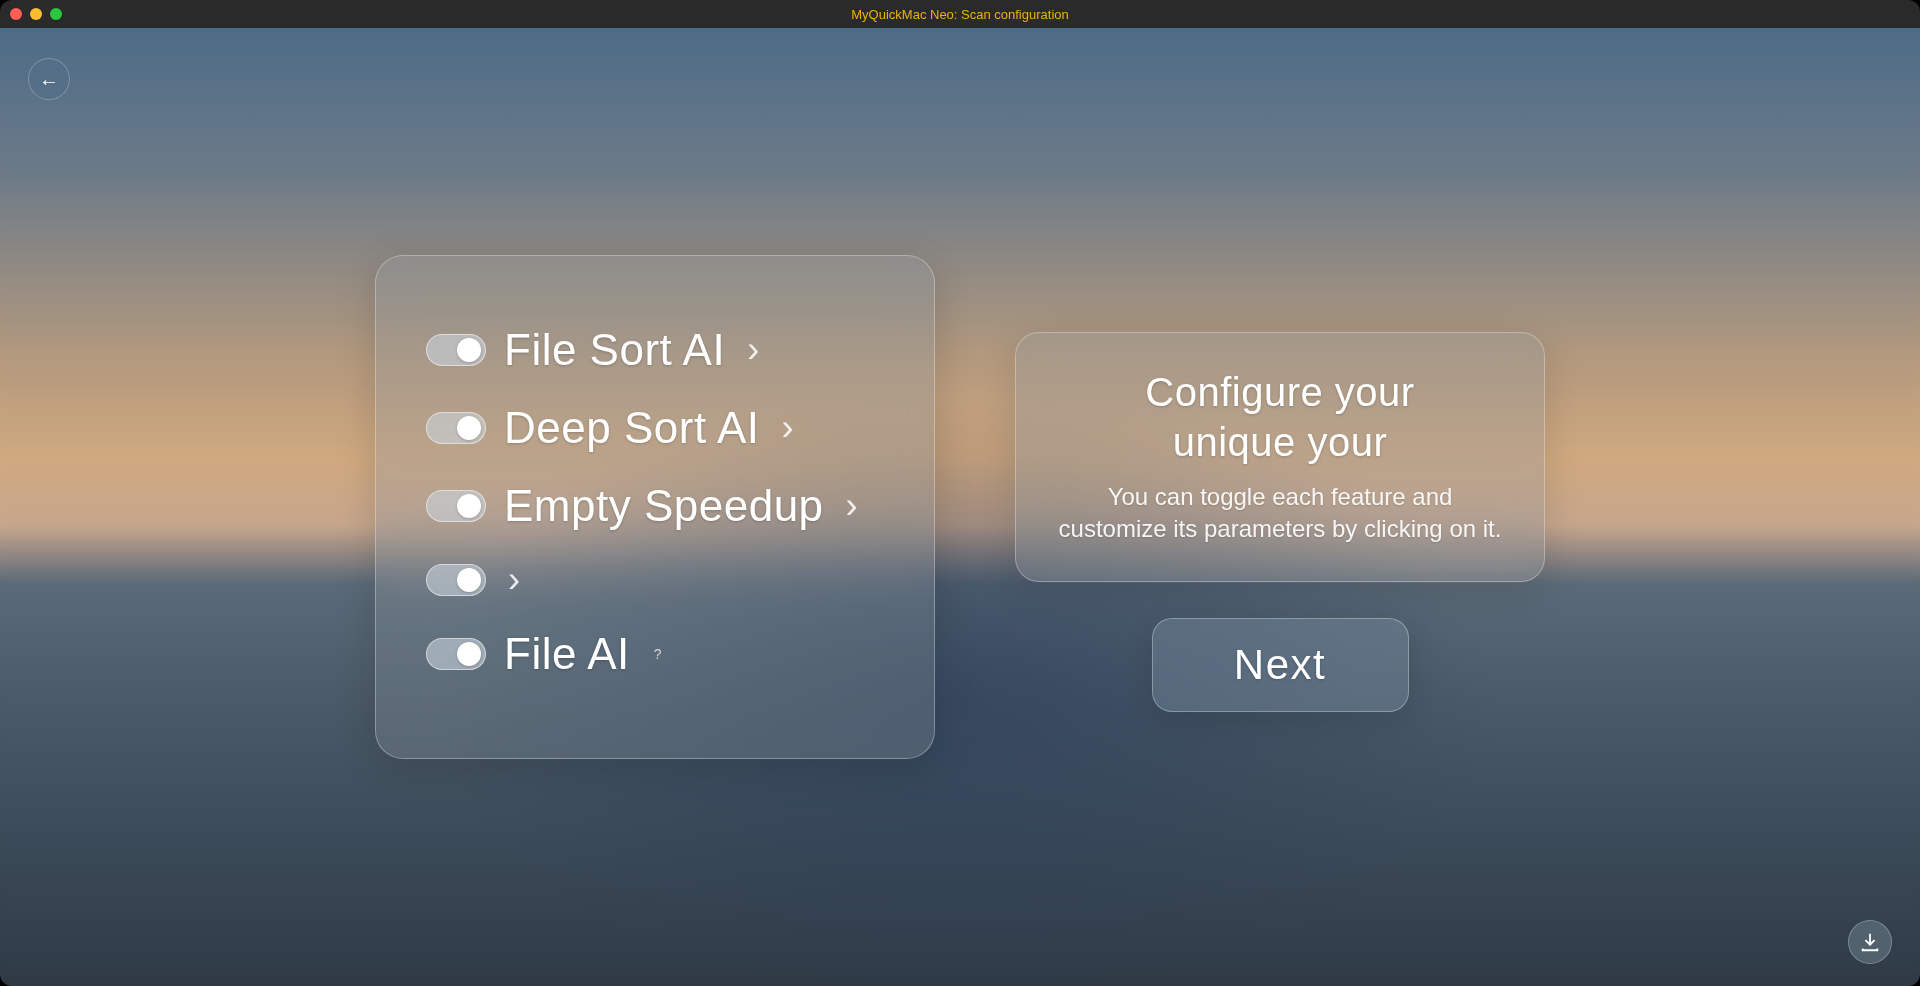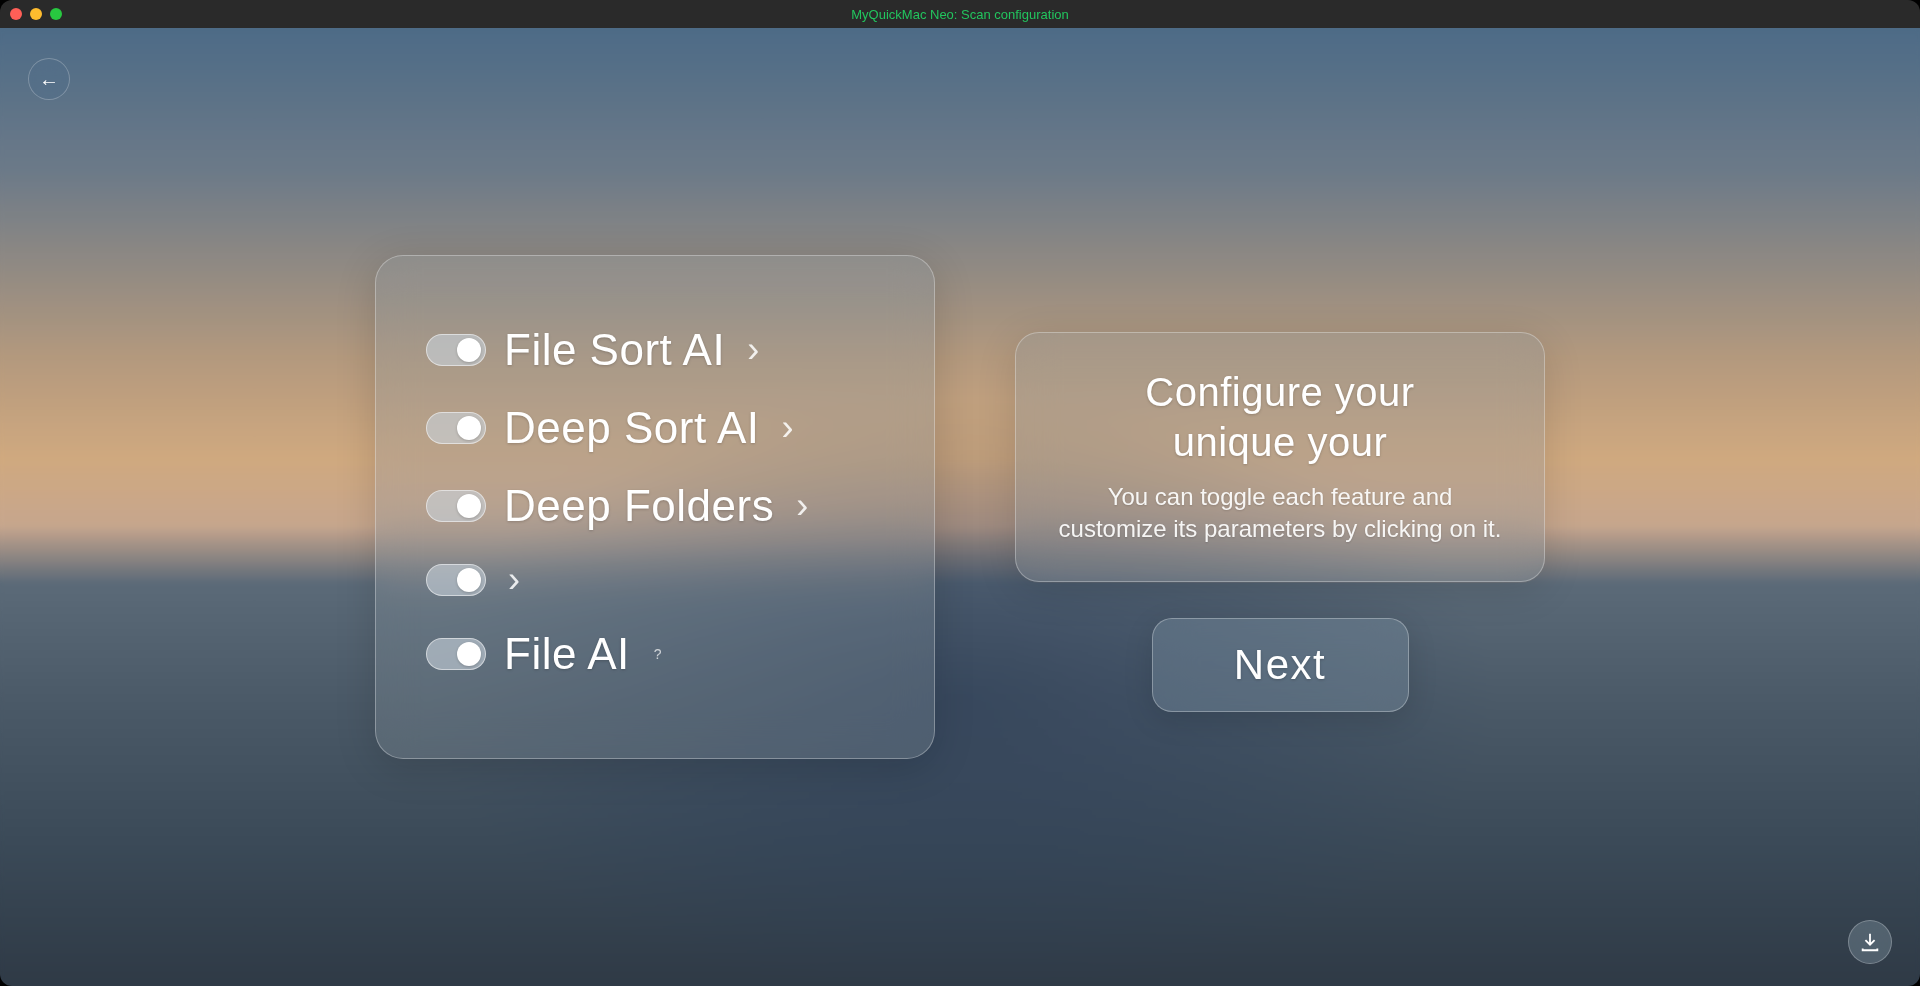--- a/index.html
+++ b/index.html
@@ -48,21 +48,21 @@
 }
 
 .light.close { background: #ff5f57; }
 .light.min { background: #febc2e; }
 .light.max { background: #28c840; }
 
 .title {
   position: absolute;
   left: 50%;
   transform: translateX(-50%);
-  color: #22c55e;
+  color: #eab308;
   font-size: 13px;
   font-weight: 500;
 }
 
 .content {
   position: relative;
   width: 100%;
   height: calc(100% - 28px);
   background:
     radial-gradient(ellipse 900px 500px at 50% 70%, rgba(40, 60, 90, 0.6) 0%, transparent 60%),
@@ -286,21 +286,21 @@
         </div>
 
         <div class="feature-row">
           <div class="toggle"></div>
           <span class="feature-label">Deep Sort AI</span>
           <span class="chevron">›</span>
         </div>
 
         <div class="feature-row">
           <div class="toggle"></div>
-          <span class="feature-label">Deep Folders</span>
+          <span class="feature-label">Empty Speedup</span>
           <span class="chevron">›</span>
         </div>
 
         <div class="feature-row">
           <div class="toggle"></div>
           <span class="chevron">›</span>
         </div>
 
         <div class="feature-row">
           <div class="toggle"></div>

